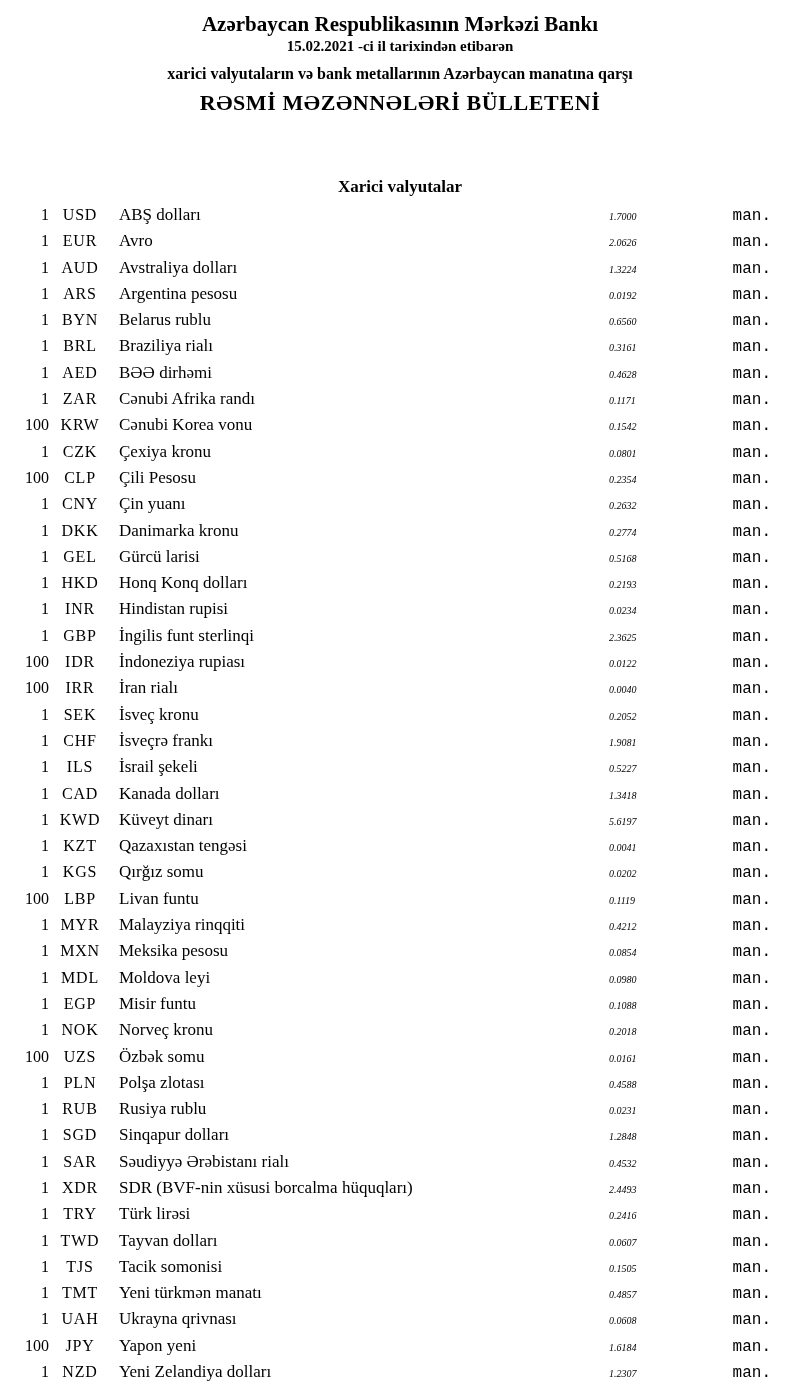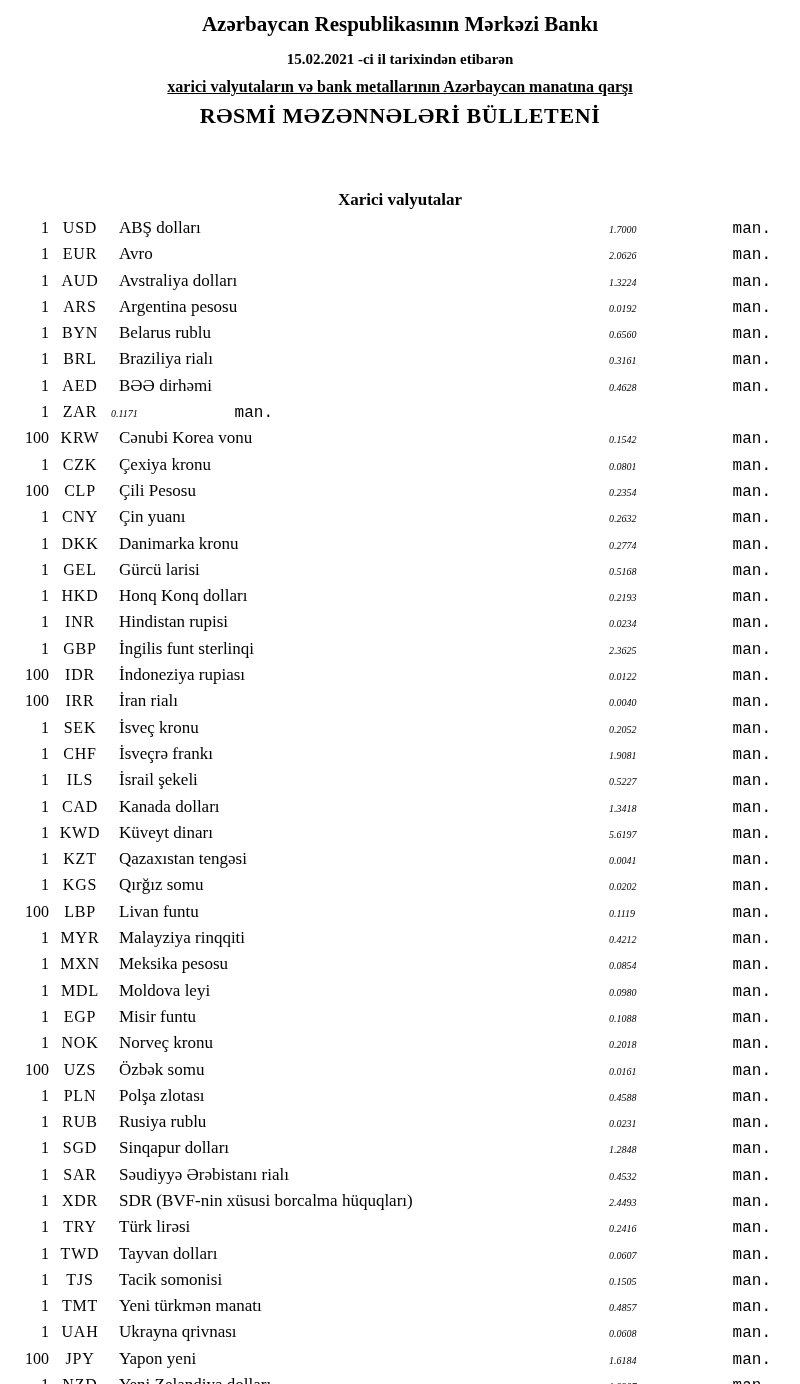--- a/index.html
+++ b/index.html
@@ -20,29 +20,27 @@
   .title {
     font-size: 21px;
     font-weight: bold;
     margin: 0;
     padding-top: 11px;
     line-height: 26px;
   }
   .sub1 {
     font-size: 15px;
     font-weight: bold;
-    margin-top: 13px;
     line-height: 19px;
   }
   .sub2 {
     font-size: 16px;
     font-weight: bold;
     margin-top: 8px;
     line-height: 20px;
-    text-decoration: underline;
   }
   .sub3 {
     font-size: 22px;
     font-weight: bold;
     margin-top: 8px;
     letter-spacing: 0.6px;
     line-height: 21px;
   }
   .section-title {
     font-size: 17px;
@@ -161,20 +159,21 @@
       <span class="qty">1</span>
       <span class="code">AED</span>
       <span class="name">BƏƏ dirhəmi</span>
       <span class="rate">0.4628</span>
       <span class="unit">man.</span>
     </div>
 
     <div class="row">
       <span class="qty">1</span>
       <span class="code">ZAR</span>
+      <span class="name">Cənubi Afrika randı</span>
       <span class="rate">0.1171</span>
       <span class="unit">man.</span>
     </div>
 
     <div class="row">
       <span class="qty">100</span>
       <span class="code">KRW</span>
       <span class="name">Cənubi Korea vonu</span>
       <span class="rate">0.1542</span>
       <span class="unit">man.</span>

